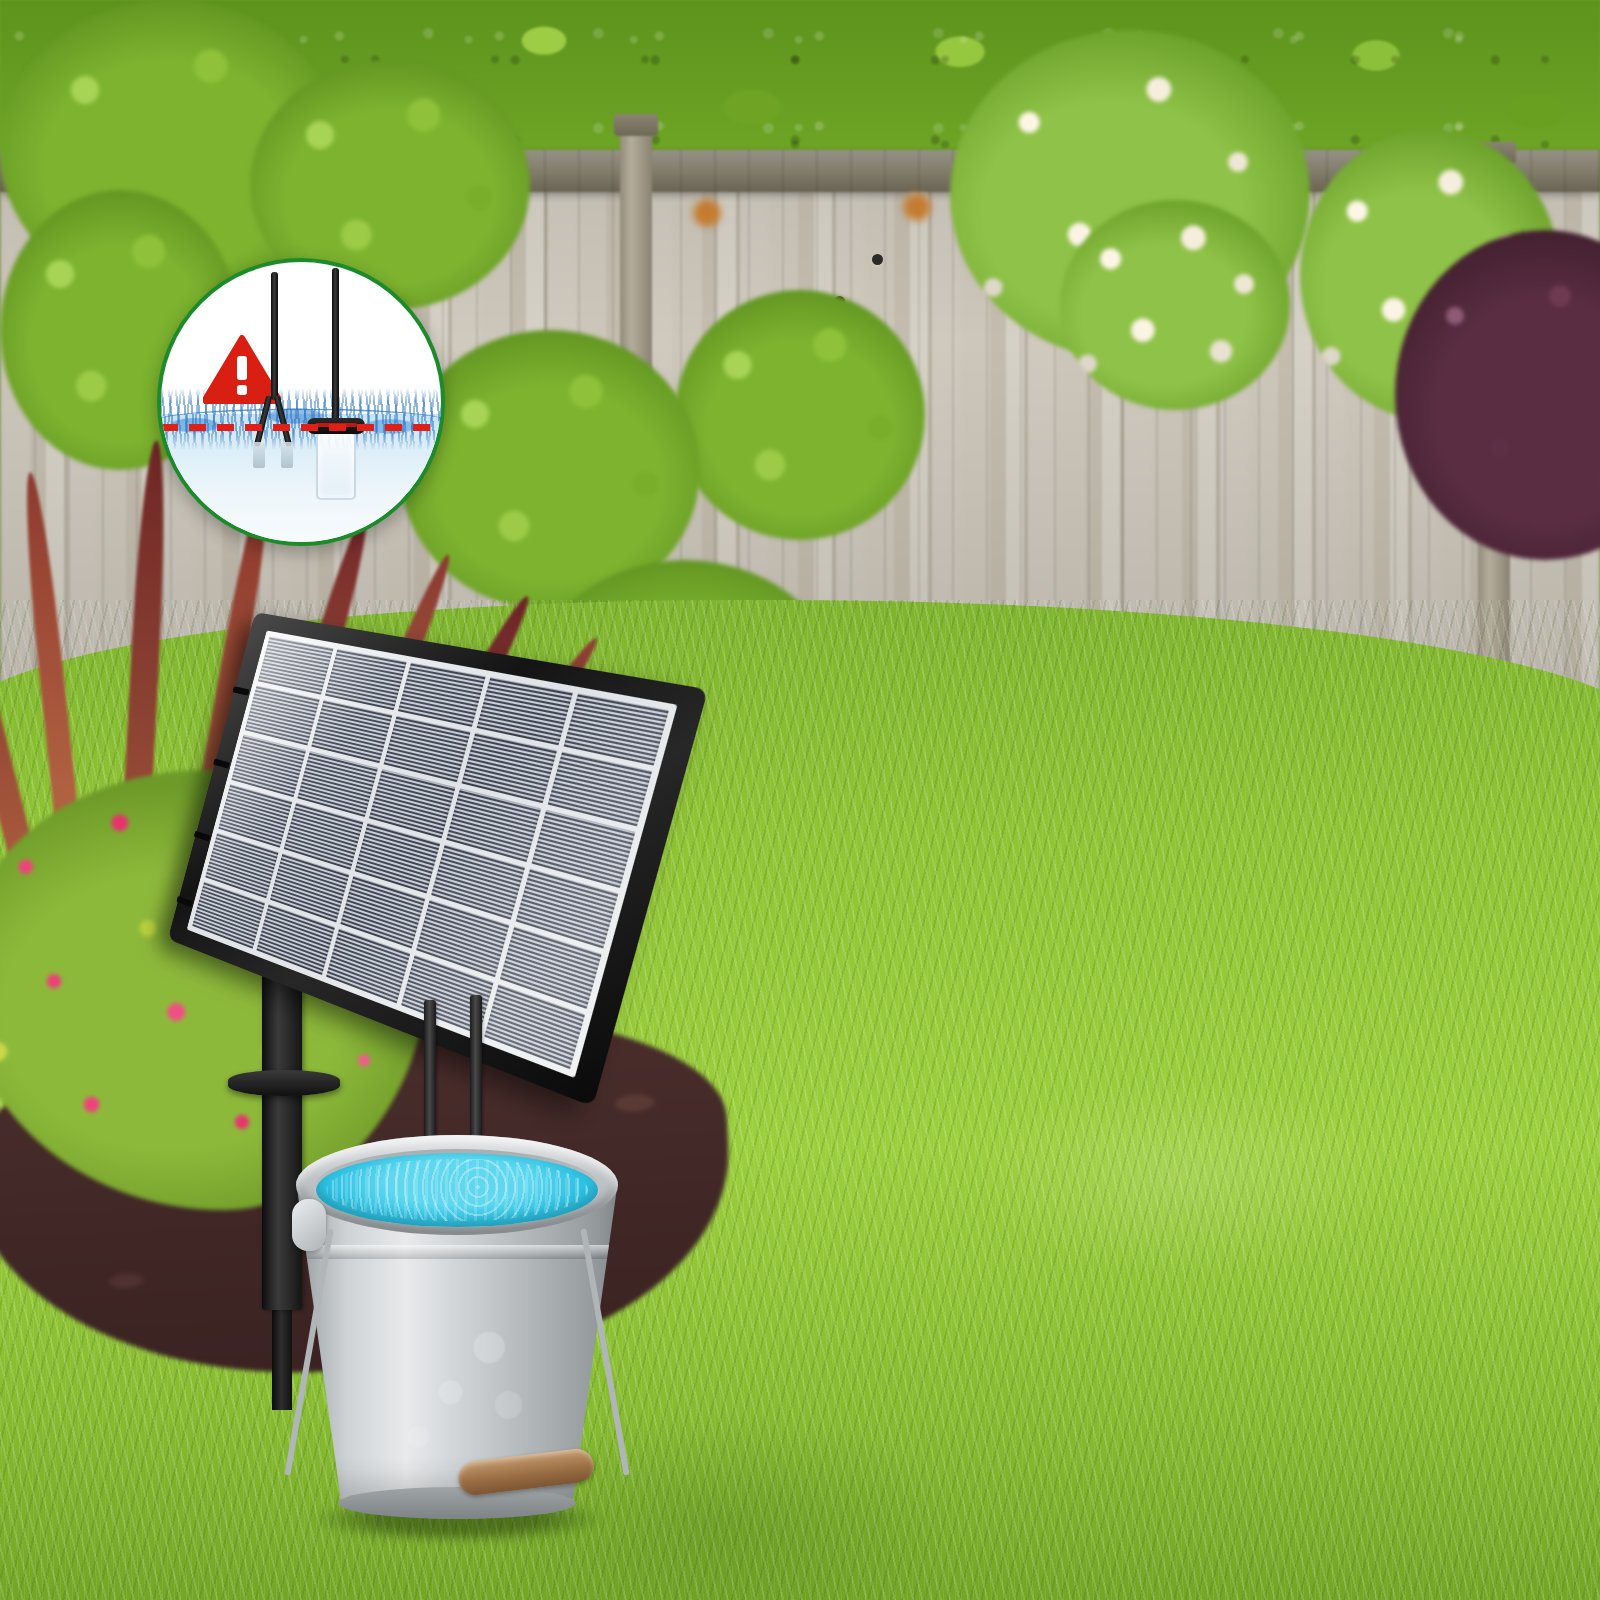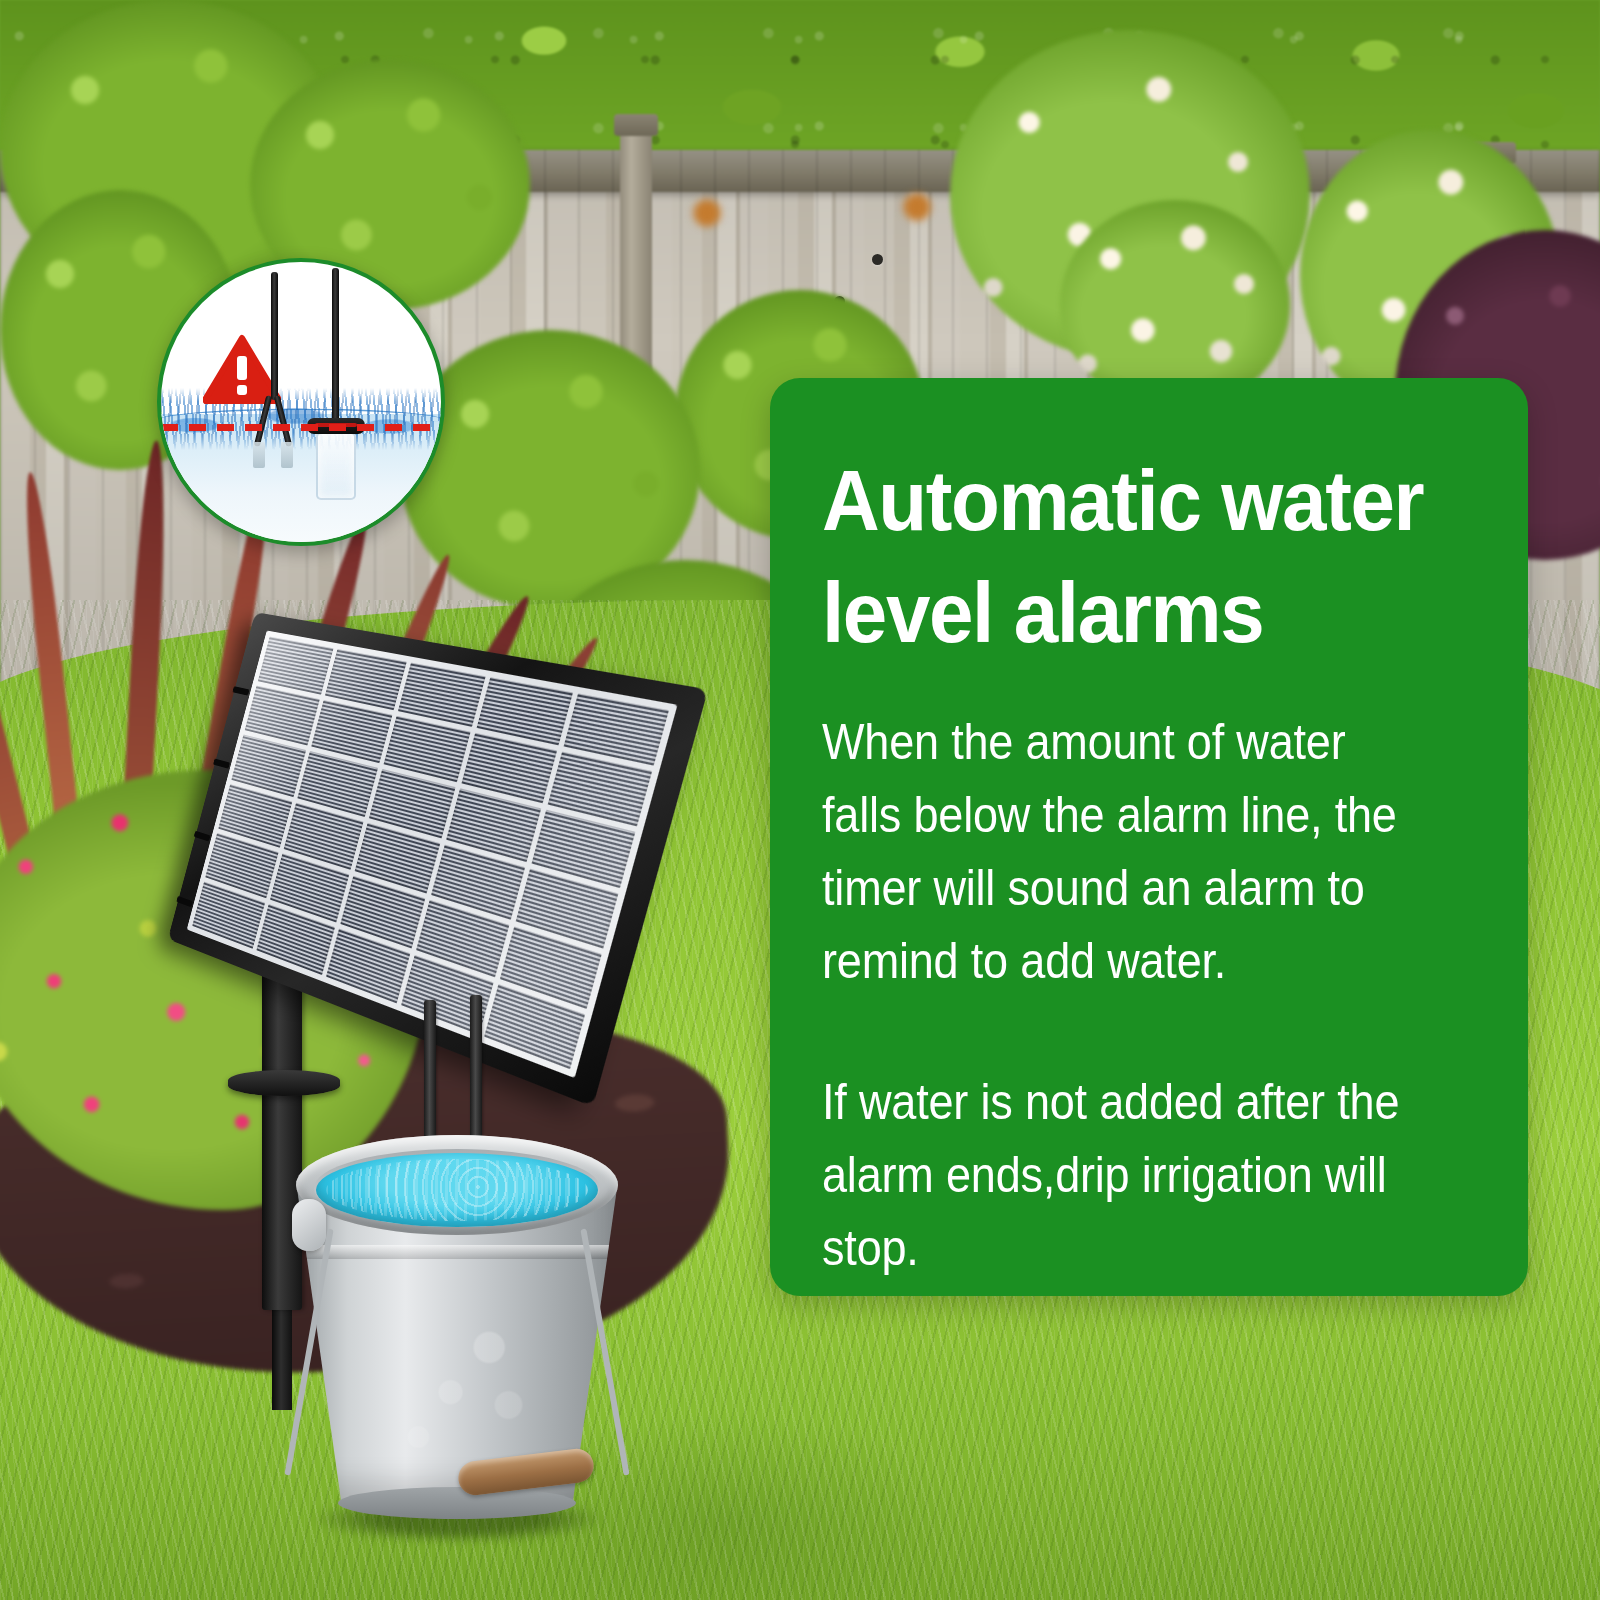--- a/index.html
+++ b/index.html
@@ -557,20 +557,14 @@
     <div class="probe-tip" style="left:92px;  top:180px;"></div>
     <div class="probe-tip" style="left:120px; top:180px;"></div>
 
     <div class="probe-cable" style="left:171px; top:6px; height:156px;"></div>
     <div class="float-body"></div>
     <div class="float-cap"></div>
 
     <div class="alarm-line"></div>
   </div>
 
-  <div class="card">
-    <div class="card-title">Automatic water
-level alarms</div>
-    <div class="card-para">When the amount of water falls below the alarm line, the timer will sound an alarm to remind to add water.</div>
-    <div class="card-para">If water is not added after the alarm ends,drip irrigation will stop.</div>
-  </div>
 
 </div>
 
 </body></html>

